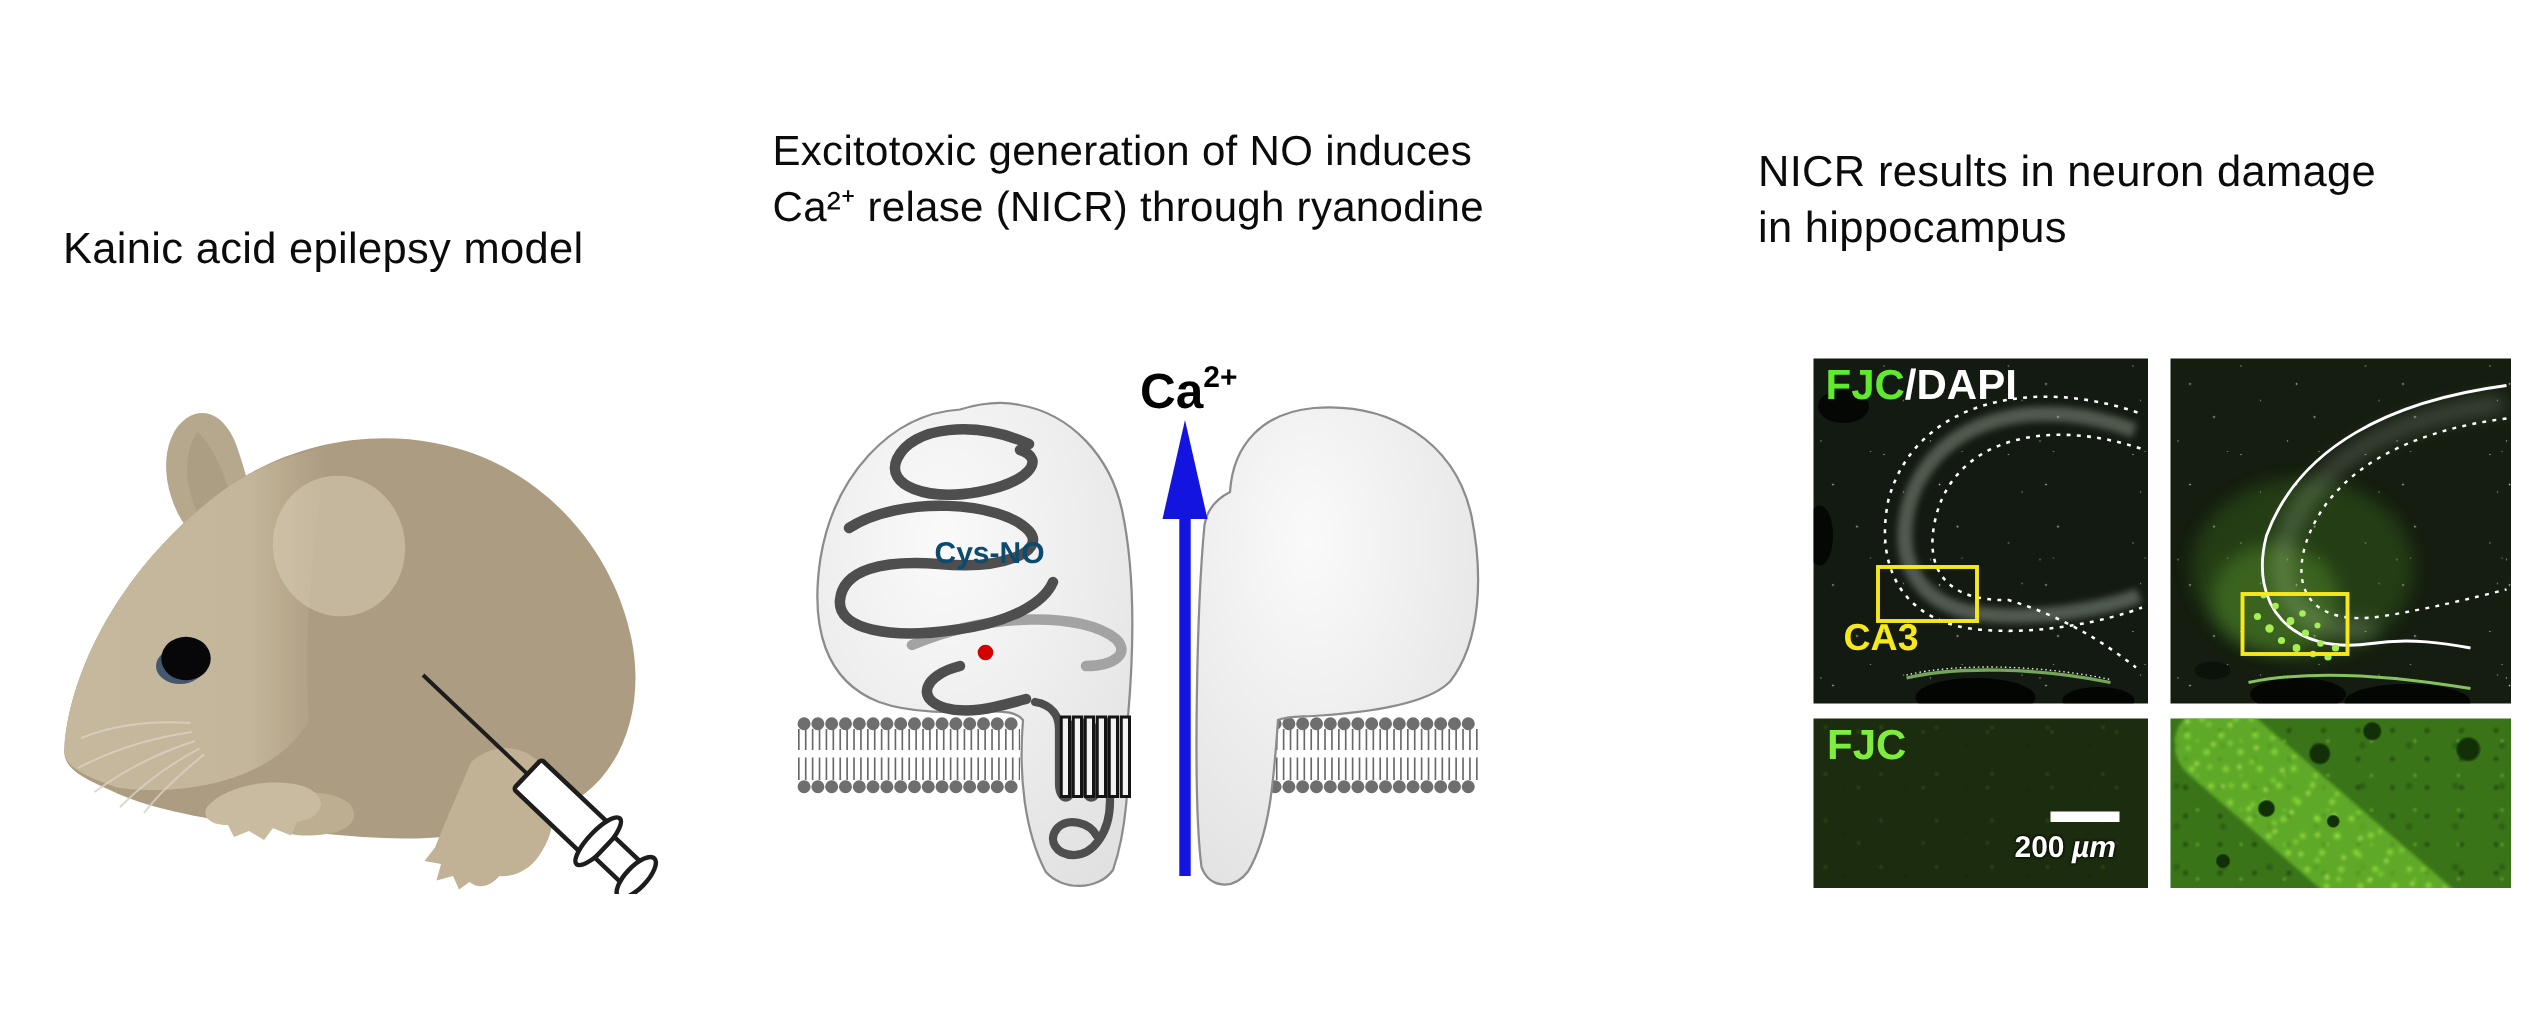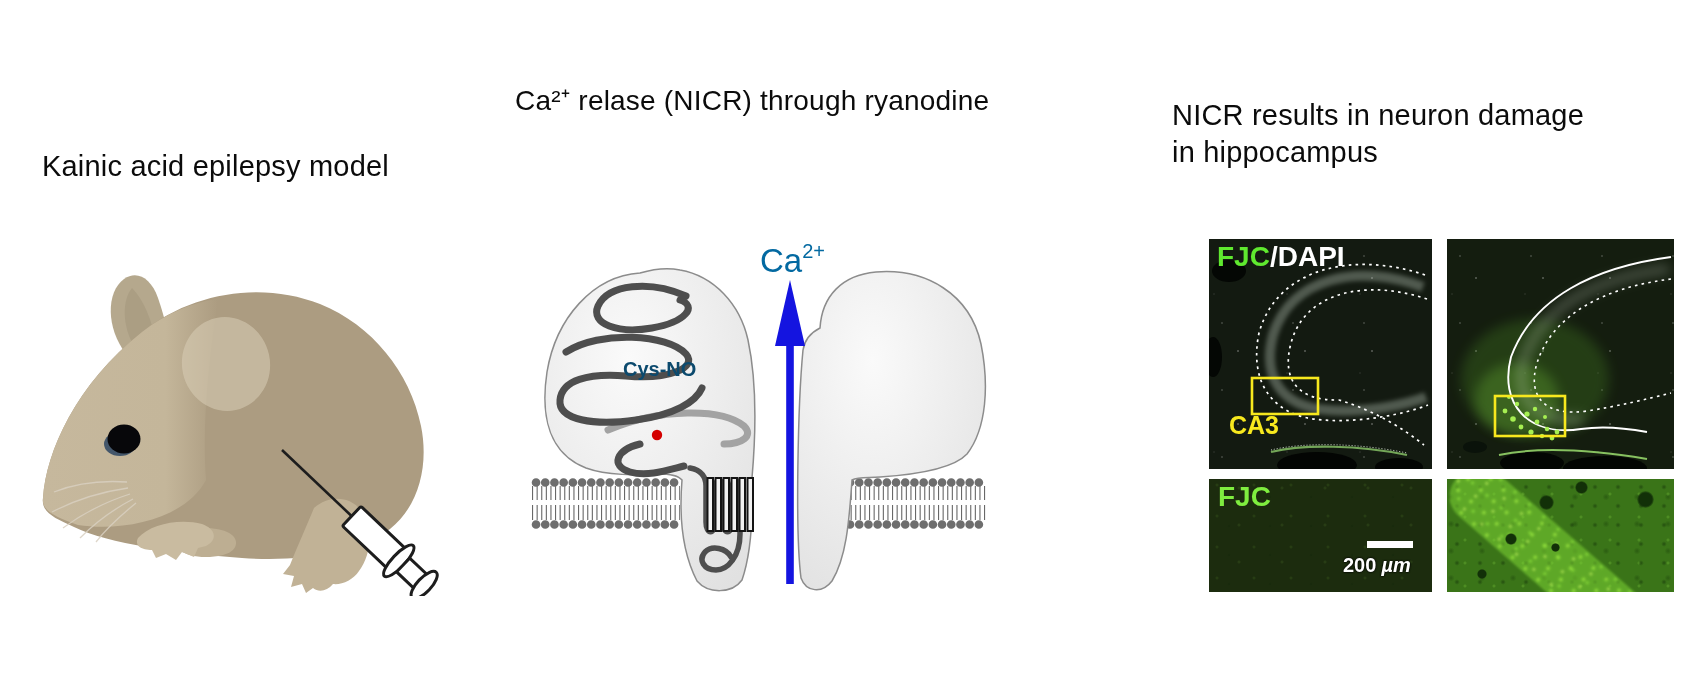--- a/index.html
+++ b/index.html
@@ -14,21 +14,21 @@
   .title-mid   { left:515px; top:82px;  font-size:28px; line-height:37px; }
   .title-right { left:1172px;top:97px;  font-size:29px; line-height:37px; }
   .tline { display:block; }
 
   
   .mouse-wrap { position:absolute; left:30px; top:266px; width:410px; height:330px; }
 
   
   .diagram { position:absolute; left:490px; top:232px; width:545px; height:400px; }
   .diagram svg { position:absolute; left:0; top:0; }
-  .ca-label { position:absolute; left:270px; top:10px; font-size:33px; font-weight:normal; color:#0369a1; }
+  .ca-label { position:absolute; left:270px; top:10px; font-size:33px; font-weight:bold; color:#000000; }
   .ca-label sup { font-size:20px; position:relative; top:-2px; }
   .cys-label { position:absolute; left:133px; top:126px; font-size:20px; font-weight:bold; color:#0c4a6e; }
 
   
   .micro { position:absolute; overflow:hidden; }
   .m-tl { left:1169px; top:223px; width:223px; height:230px; background:#131a11; }
   .m-tr { left:1407px; top:223px; width:227px; height:230px; background:#141d0f; }
   .m-bl { left:1169px; top:463px; width:223px; height:113px; background:#1c2c0e; }
   .m-br { left:1407px; top:463px; width:227px; height:113px; background:#3a7418; }
   .micro svg { position:absolute; left:0; top:0; }
@@ -134,20 +134,21 @@
         <ellipse cx="161" cy="0" rx="6.5" ry="21" fill="#ffffff" stroke="#1d1d1d" stroke-width="3"></ellipse>
         <rect x="167" y="-9.5" width="25" height="19" fill="#ffffff" stroke="#1d1d1d" stroke-width="3"></rect>
         <ellipse cx="196" cy="0" rx="7" ry="17.5" fill="#ffffff" stroke="#1d1d1d" stroke-width="3"></ellipse>
       </g>
     </svg>
   </div>
 </section>
 
 <section>
   <div class="title title-mid">
+    <span class="tline">Excitotoxic generation of NO induces</span>
     <span class="tline">Ca²⁺ relase (NICR) through ryanodine</span>
   </div>
 
   <div class="diagram">
     <svg width="545" height="400" viewBox="0 0 545 400">
       <defs>
         <radialGradient id="blobG" cx="40%" cy="28%" r="85%">
           <stop offset="0" stop-color="#fafafa"></stop>
           <stop offset="1" stop-color="#e1e1e1"></stop>
         </radialGradient>

